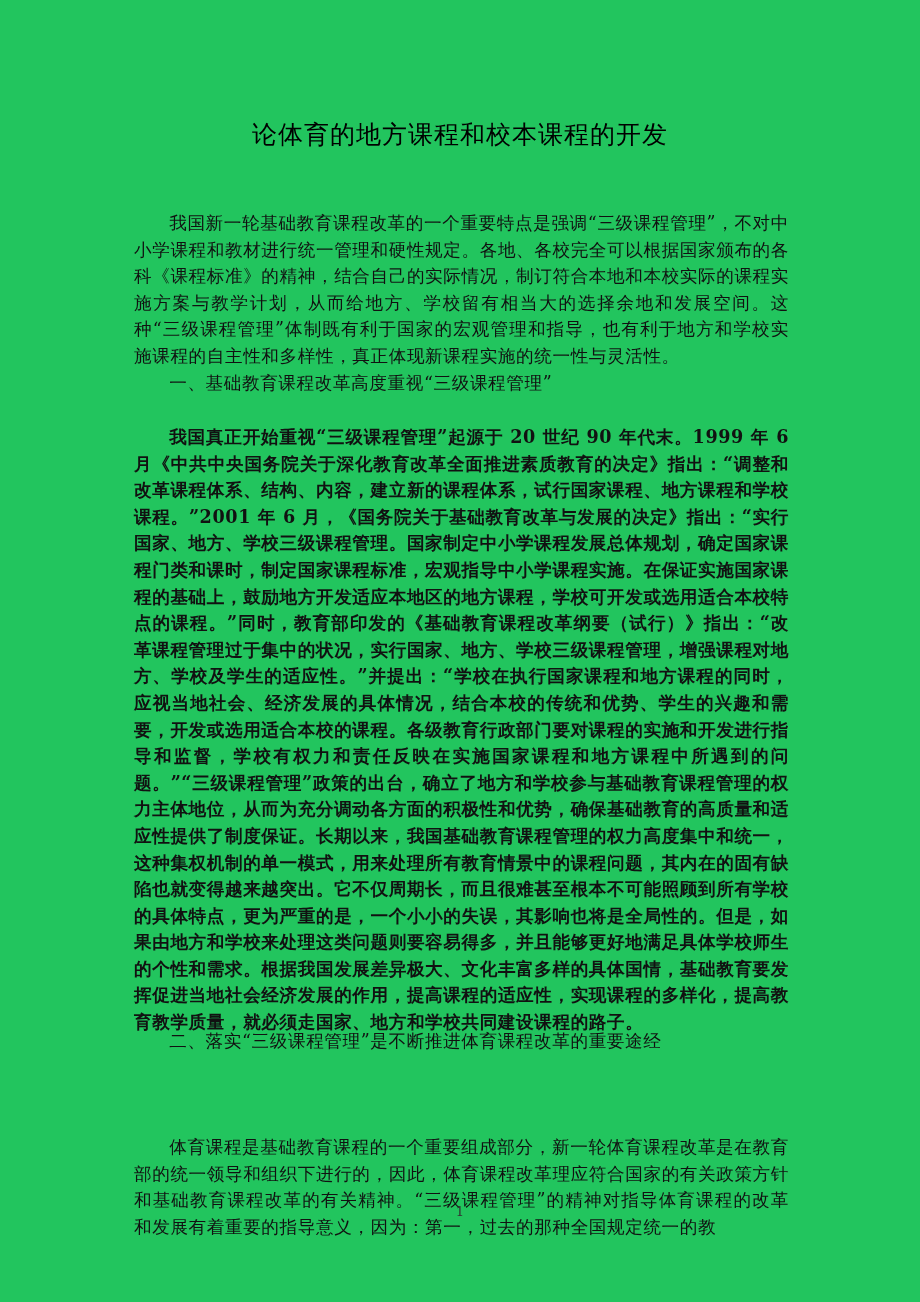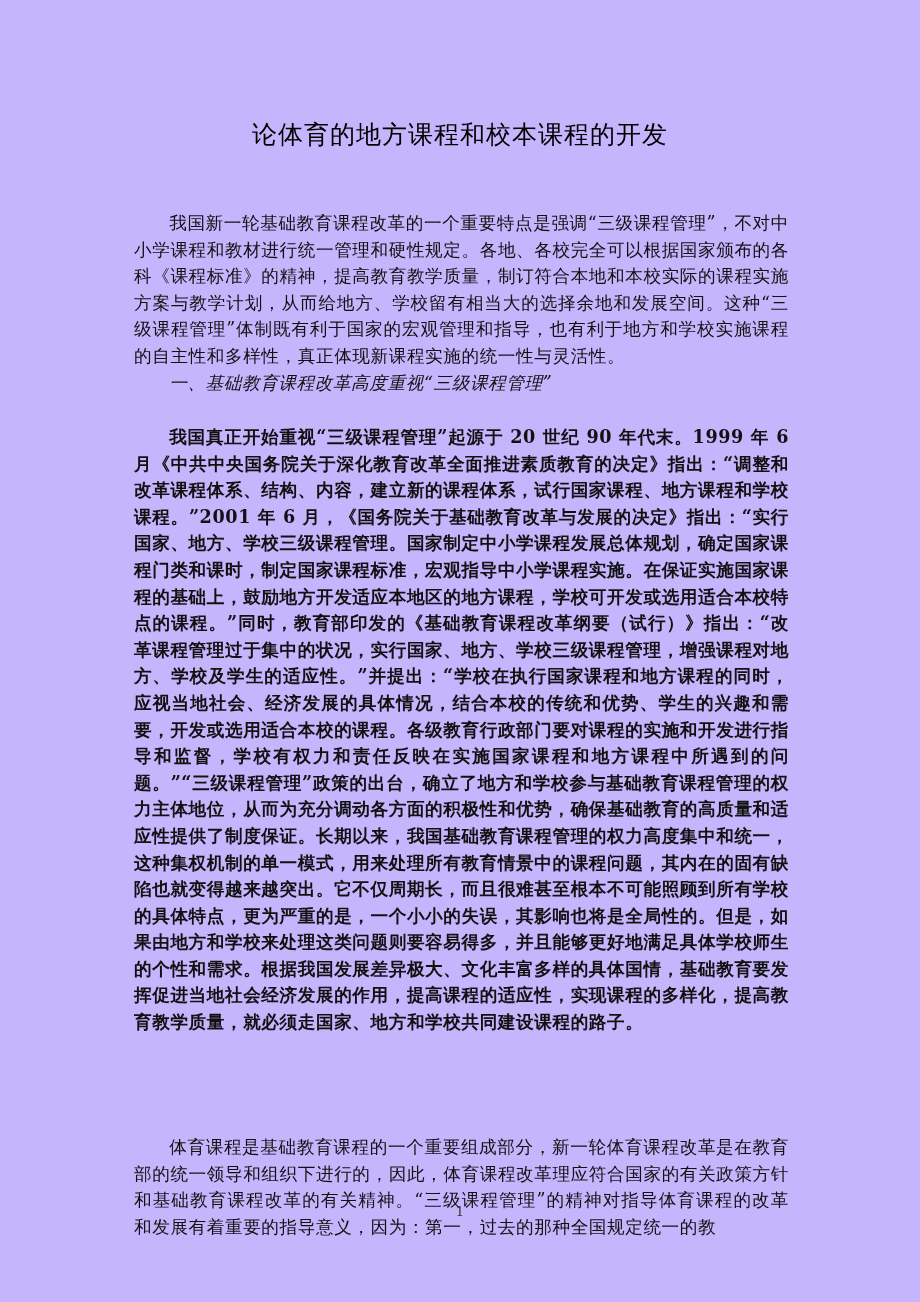--- a/index.html
+++ b/index.html
@@ -1,44 +1,45 @@
 <!DOCTYPE html>
 <html><head>
 <meta charset="utf-8">
 <style>
   html, body { margin: 0; padding: 0; background: #ffffff; }
   body { width: 920px; height: 1302px; position: relative; overflow: hidden;
          font-family: "DejaVu Serif", "Liberation Serif", serif; color: #111; }
-  .page { position: absolute; left: 0; top: 0; width: 920px; height: 1302px; background: #c4b5fd; }
+  .page { position: absolute; left: 0; top: 0; width: 920px; height: 1302px; background: #22c55e; }
   .title { position: absolute; top: 118px; left: 0; width: 920px; text-align: center;
            font-family: "DejaVu Sans", "Liberation Sans", sans-serif; font-size: 25px;
            letter-spacing: 1px; color: #000; }
   .body { position: absolute; left: 134px; width: 655px; font-size: 17.6px;
           line-height: 26.6px; text-align: justify; letter-spacing: 0.6px; }
   .body p { margin: 0; text-indent: 2em; }
   .heading { position: absolute; left: 134px; width: 655px; font-size: 17.6px;
              line-height: 26.6px; text-indent: 2em; letter-spacing: 0.6px; }
   .page-number { position: absolute; top: 1204px; left: 0; width: 920px; text-align: center;
                  font-size: 13px; color: #333; }
 </style>
 </head>
 <body>
 
 <div class="page">
   <div class="title">论体育的地方课程和校本课程的开发</div>
 
   <div class="body" style="top:210px;">
-    <p>我国新一轮基础教育课程改革的一个重要特点是强调“三级课程管理”，不对中小学课程和教材进行统一管理和硬性规定。各地、各校完全可以根据国家颁布的各科《课程标准》的精神，提高教育教学质量，制订符合本地和本校实际的课程实施方案与教学计划，从而给地方、学校留有相当大的选择余地和发展空间。这种“三级课程管理”体制既有利于国家的宏观管理和指导，也有利于地方和学校实施课程的自主性和多样性，真正体现新课程实施的统一性与灵活性。</p>
+    <p>我国新一轮基础教育课程改革的一个重要特点是强调“三级课程管理”，不对中小学课程和教材进行统一管理和硬性规定。各地、各校完全可以根据国家颁布的各科《课程标准》的精神，结合自己的实际情况，制订符合本地和本校实际的课程实施方案与教学计划，从而给地方、学校留有相当大的选择余地和发展空间。这种“三级课程管理”体制既有利于国家的宏观管理和指导，也有利于地方和学校实施课程的自主性和多样性，真正体现新课程实施的统一性与灵活性。</p>
   </div>
 
-  <div class="heading" style="top:370px;font-style:italic;">一、基础教育课程改革高度重视“三级课程管理”</div>
+  <div class="heading" style="top:370px;">一、基础教育课程改革高度重视“三级课程管理”</div>
 
   <div class="body" style="top:424px;font-weight:bold;">
     <p>我国真正开始重视“三级课程管理”起源于 20 世纪 90 年代末。1999 年 6 月《中共中央国务院关于深化教育改革全面推进素质教育的决定》指出：“调整和改革课程体系、结构、内容，建立新的课程体系，试行国家课程、地方课程和学校课程。”2001 年 6 月，《国务院关于基础教育改革与发展的决定》指出：“实行国家、地方、学校三级课程管理。国家制定中小学课程发展总体规划，确定国家课程门类和课时，制定国家课程标准，宏观指导中小学课程实施。在保证实施国家课程的基础上，鼓励地方开发适应本地区的地方课程，学校可开发或选用适合本校特点的课程。”同时，教育部印发的《基础教育课程改革纲要（试行）》指出：“改革课程管理过于集中的状况，实行国家、地方、学校三级课程管理，增强课程对地方、学校及学生的适应性。”并提出：“学校在执行国家课程和地方课程的同时，应视当地社会、经济发展的具体情况，结合本校的传统和优势、学生的兴趣和需要，开发或选用适合本校的课程。各级教育行政部门要对课程的实施和开发进行指导和监督，学校有权力和责任反映在实施国家课程和地方课程中所遇到的问题。”“三级课程管理”政策的出台，确立了地方和学校参与基础教育课程管理的权力主体地位，从而为充分调动各方面的积极性和优势，确保基础教育的高质量和适应性提供了制度保证。长期以来，我国基础教育课程管理的权力高度集中和统一，这种集权机制的单一模式，用来处理所有教育情景中的课程问题，其内在的固有缺陷也就变得越来越突出。它不仅周期长，而且很难甚至根本不可能照顾到所有学校的具体特点，更为严重的是，一个小小的失误，其影响也将是全局性的。但是，如果由地方和学校来处理这类问题则要容易得多，并且能够更好地满足具体学校师生的个性和需求。根据我国发展差异极大、文化丰富多样的具体国情，基础教育要发挥促进当地社会经济发展的作用，提高课程的适应性，实现课程的多样化，提高教育教学质量，就必须走国家、地方和学校共同建设课程的路子。</p>
   </div>
 
+  <div class="heading" style="top:1028px;">二、落实“三级课程管理”是不断推进体育课程改革的重要途经</div>
 
   <div class="body" style="top:1134px;">
     <p>体育课程是基础教育课程的一个重要组成部分，新一轮体育课程改革是在教育部的统一领导和组织下进行的，因此，体育课程改革理应符合国家的有关政策方针和基础教育课程改革的有关精神。“三级课程管理”的精神对指导体育课程的改革和发展有着重要的指导意义，因为：第一，过去的那种全国规定统一的教</p>
   </div>
 
   <div class="page-number">1</div>
 </div>
 
 </body></html>

